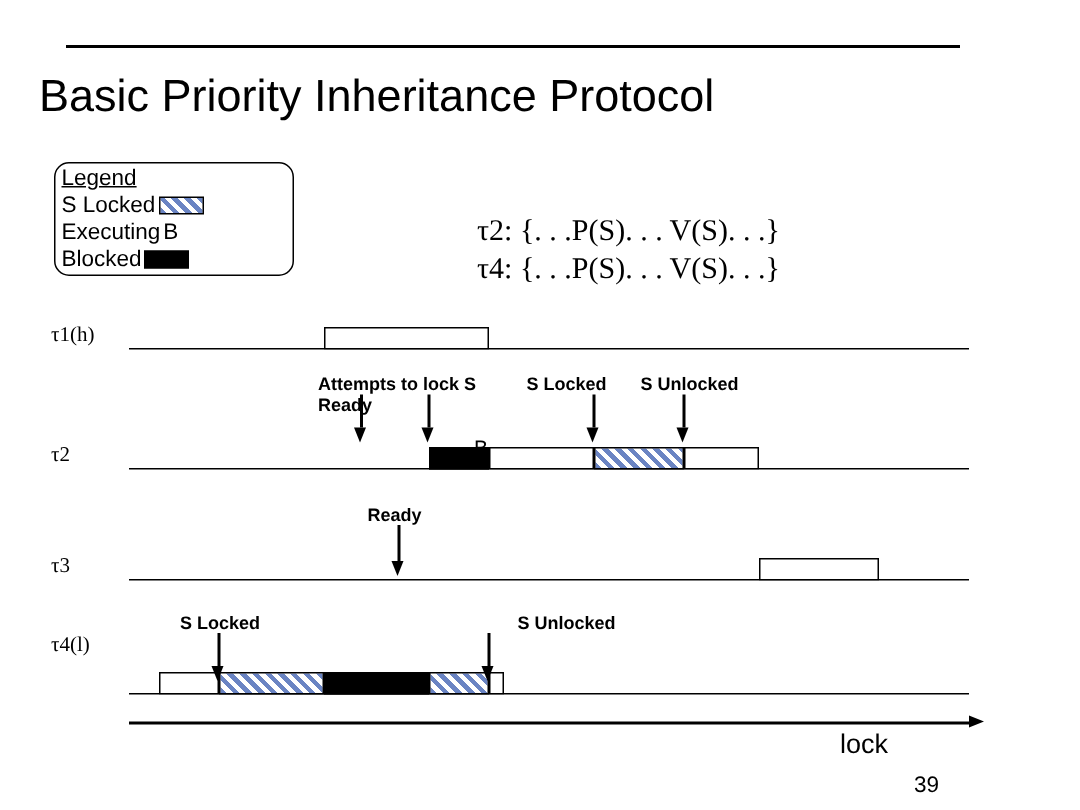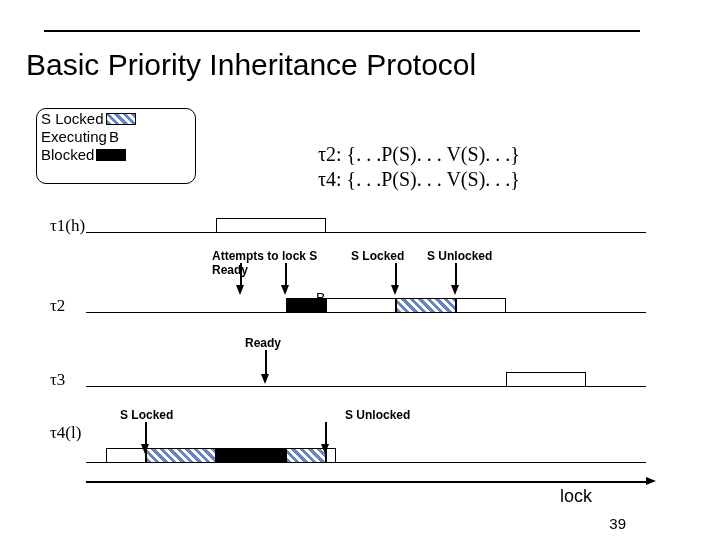--- a/index.html
+++ b/index.html
@@ -35,21 +35,21 @@
   .hatch-blue {
     background: repeating-linear-gradient(45deg,#6a84c3 0 3px,#fff 3px 6px);
   }
   .exec { background:#fff; }
   .blocked-sw { background:#000; }
   .b-glyph { margin-left: 2px; font-size: 15px; }
   .formula-block { position:absolute; left:318px; top:108px; font-size:20px;margin-top:35px; }
   .formula-block div { margin-bottom:2px; }
   .tau { font-family: "Times New Roman", serif; }
 
-  .lane-label { position:absolute; font-size:17px;margin-left:16px; }
+  .lane-label { position:absolute; font-size:14px; }
   .lane-base { position:absolute; left:86px; height:0; border-top:1px solid #000; }
   .seg { position:absolute; top:0; height:15px; border:1px solid #000; box-sizing:border-box; }
   .seg.exec  { background:#fff; }
   .seg.hatch { background: repeating-linear-gradient(45deg,#6a84c3 0 3px,#fff 3px 6px); }
   .seg.blk   { background:#000; }
 
   .arrow-down {
     position:absolute; width:0; height:0;
     border-left:4px solid transparent; border-right:4px solid transparent;
     border-top:10px solid #000;
@@ -66,20 +66,23 @@
   }
 </style>
 </head>
 <body>
 
 <div class="slide">
   <div class="rule"></div>
   <div class="title">Basic Priority Inheritance Protocol</div>
 
   <div class="legend-box">
+    <div class="legend-row">
+        <span class="legend-title">Legend</span>
+      </div>
     <div class="legend-row">
       <span>S Locked</span>
       <span class="swatch hatch-blue"></span>
     </div>
     <div class="legend-row">
       <span>Executing</span>
       <span class="b-glyph">B</span>
     </div>
     <div class="legend-row">
       <span>Blocked</span>

